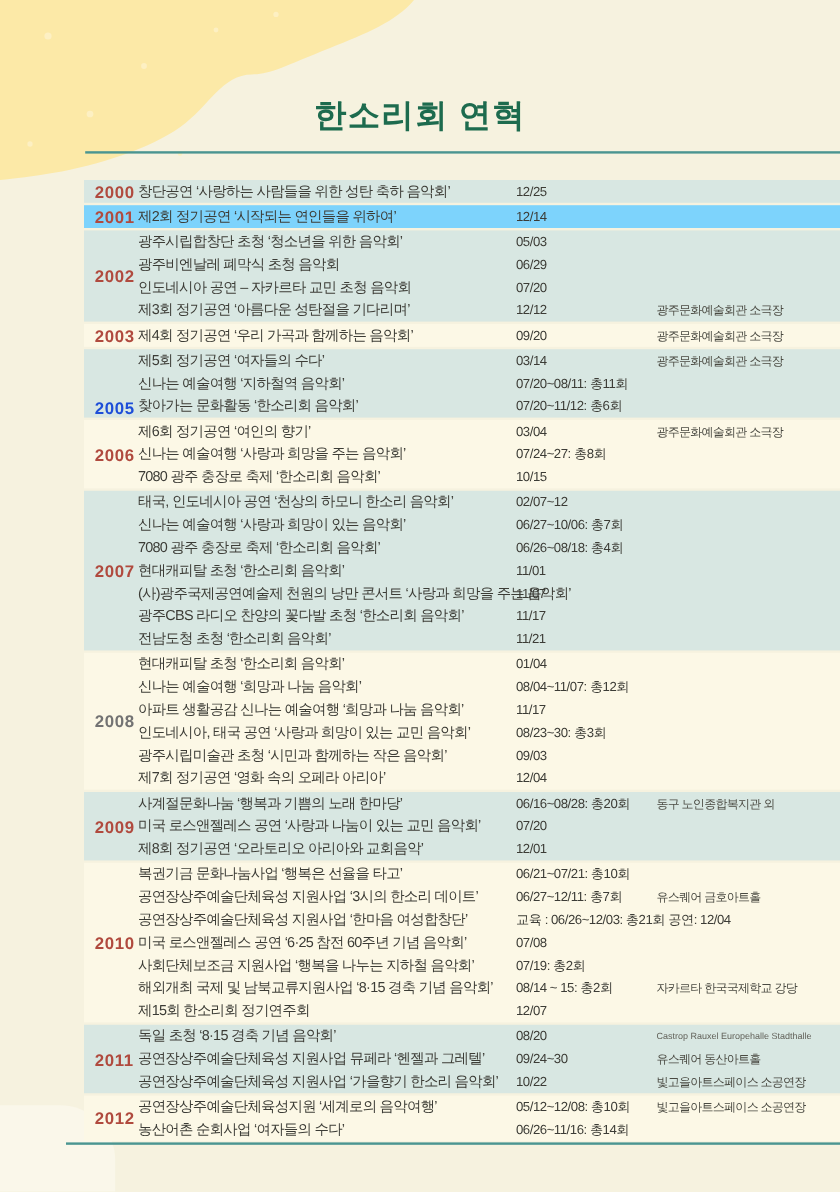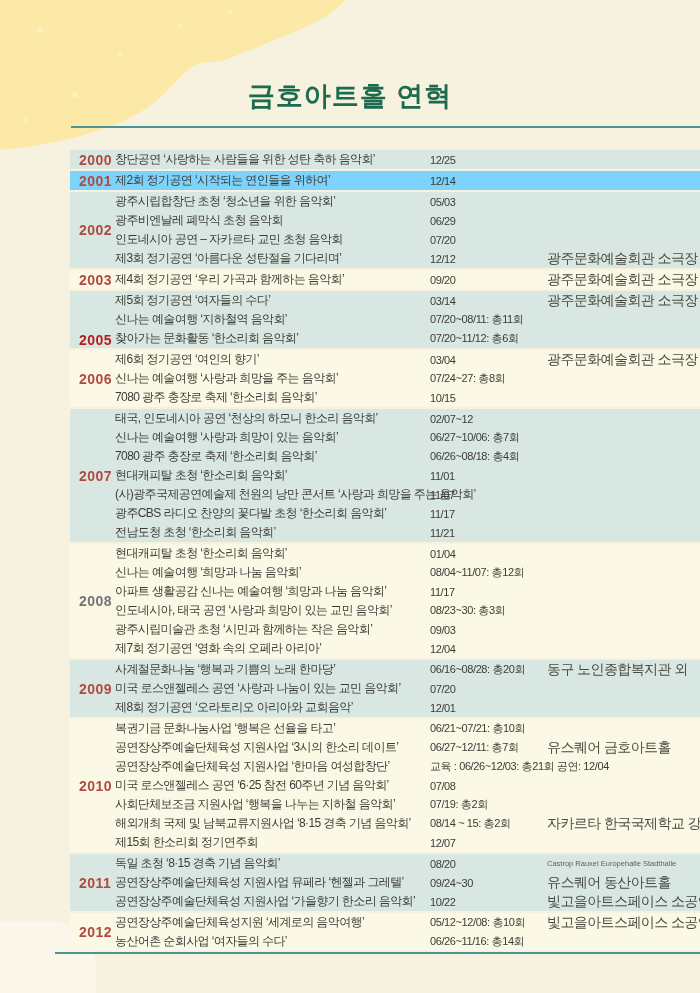--- a/index.html
+++ b/index.html
@@ -48,21 +48,21 @@
   .row{display:flex;align-items:center;height:19px;}
   .desc{
     width:315px;min-width:315px;font-size:12px;letter-spacing:-0.6px;
     white-space:nowrap;color:#3c3c36;
   }
   .date{
     width:117px;min-width:117px;font-size:11px;letter-spacing:-0.4px;
     white-space:nowrap;color:#3c3c36;
   }
   .venue{
-    width:153px;min-width:153px;font-size:14px;letter-spacing:-0.6px;
+    width:153px;min-width:153px;font-size:10px;letter-spacing:-0.6px;
     white-space:nowrap;color:#4a4a42;
   }
   .venue.xs{font-size:7.5px;color:#62625a;letter-spacing:0;}
 </style>
 </head>
 <body style="background: rgb(246, 242, 223);">
 
 <div id="page">
 
   <svg class="blob-top" width="360" height="150" viewBox="0 0 360 150" aria-hidden="true">
@@ -72,21 +72,21 @@
     <circle cx="120" cy="55" r="2.4" fill="#fdf0c3"></circle>
     <circle cx="75" cy="95" r="2.8" fill="#fdf0c3"></circle>
     <circle cx="180" cy="25" r="2" fill="#fdf0c3"></circle>
     <circle cx="230" cy="12" r="2.2" fill="#fdf0c3"></circle>
     <circle cx="150" cy="128" r="2" fill="#fdf0c3"></circle>
     <circle cx="25" cy="120" r="2.2" fill="#fdf0c3"></circle>
   </svg>
 
   <div class="blob-bottom"></div>
 
-  <div class="page-title" style="color: rgb(29, 107, 78);">금호아트홀 연혁</div>
+  <div class="page-title" style="color: rgb(29, 107, 78);">한소리회 연혁</div>
   <div class="title-rule" style="background: rgb(74, 149, 145);"></div>
 
   <div class="history-table" id="tbl">
       <div class="group blue" style="background: rgb(216, 231, 226); margin-top: 19px;">
         <div class="ycol" style="color: rgb(176, 74, 62);">2000</div>
         <div class="rows">
           <div class="row">
             <span class="desc">창단공연 ‘사랑하는 사람들을 위한 성탄 축하 음악회’</span>
             <span class="date">12/25</span>
             <span class="venue"></span>
@@ -132,21 +132,21 @@
         <div class="ycol" style="color: rgb(176, 74, 62);">2003</div>
         <div class="rows">
           <div class="row">
             <span class="desc">제4회 정기공연 ‘우리 가곡과 함께하는 음악회’</span>
             <span class="date">09/20</span>
             <span class="venue">광주문화예술회관 소극장</span>
           </div>
         </div>
       </div>
       <div class="group blue" style="background: rgb(216, 231, 226);">
-        <div class="ycol" style="color: #b91c1c; margin-top: 40px;">2005</div>
+        <div class="ycol" style="color: #1d4ed8; margin-top: 40px;">2005</div>
         <div class="rows">
           <div class="row">
             <span class="desc">제5회 정기공연 ‘여자들의 수다’</span>
             <span class="date">03/14</span>
             <span class="venue">광주문화예술회관 소극장</span>
           </div>
           <div class="row">
             <span class="desc">신나는 예술여행 ‘지하철역 음악회’</span>
             <span class="date">07/20~08/11: 총11회</span>
             <span class="venue"></span>

